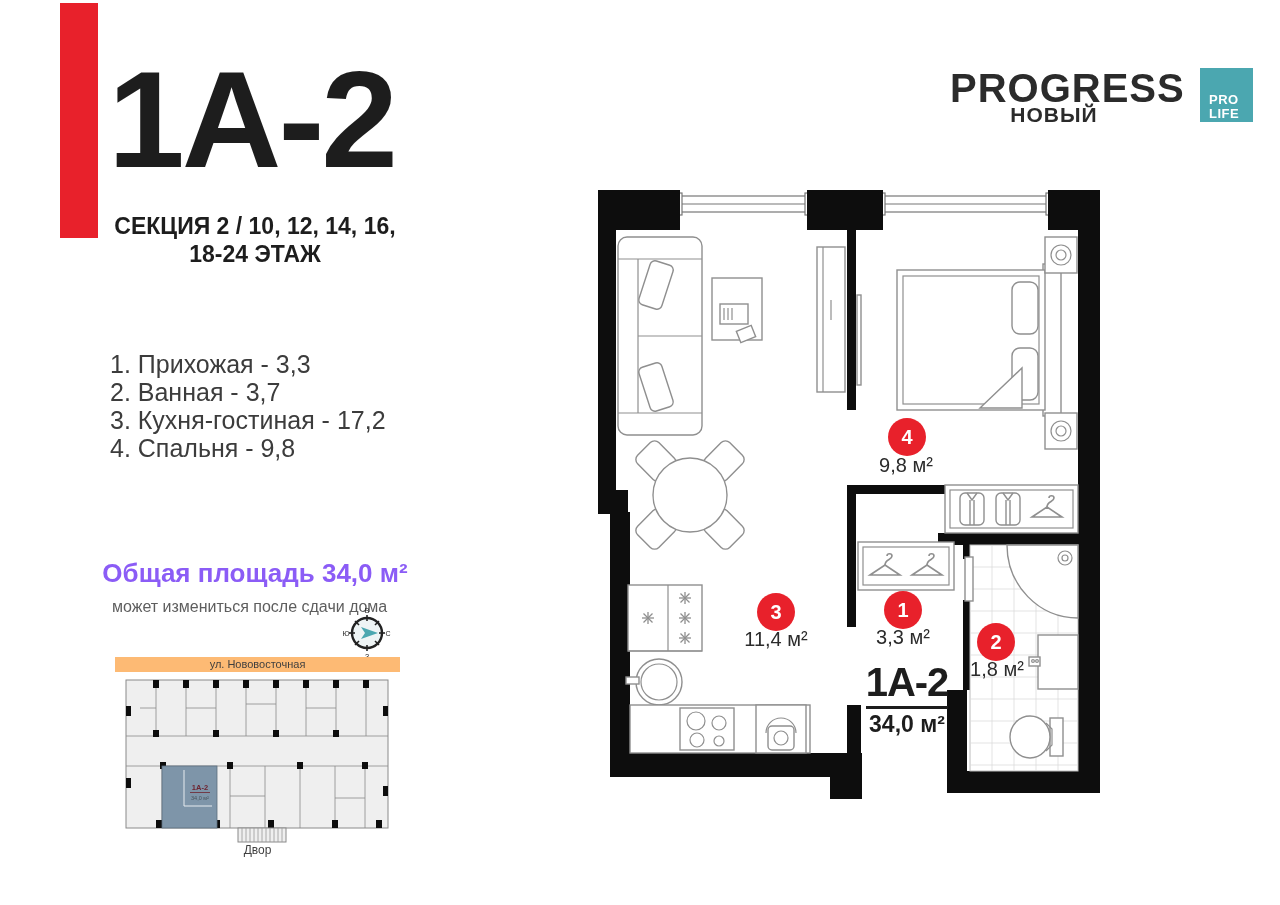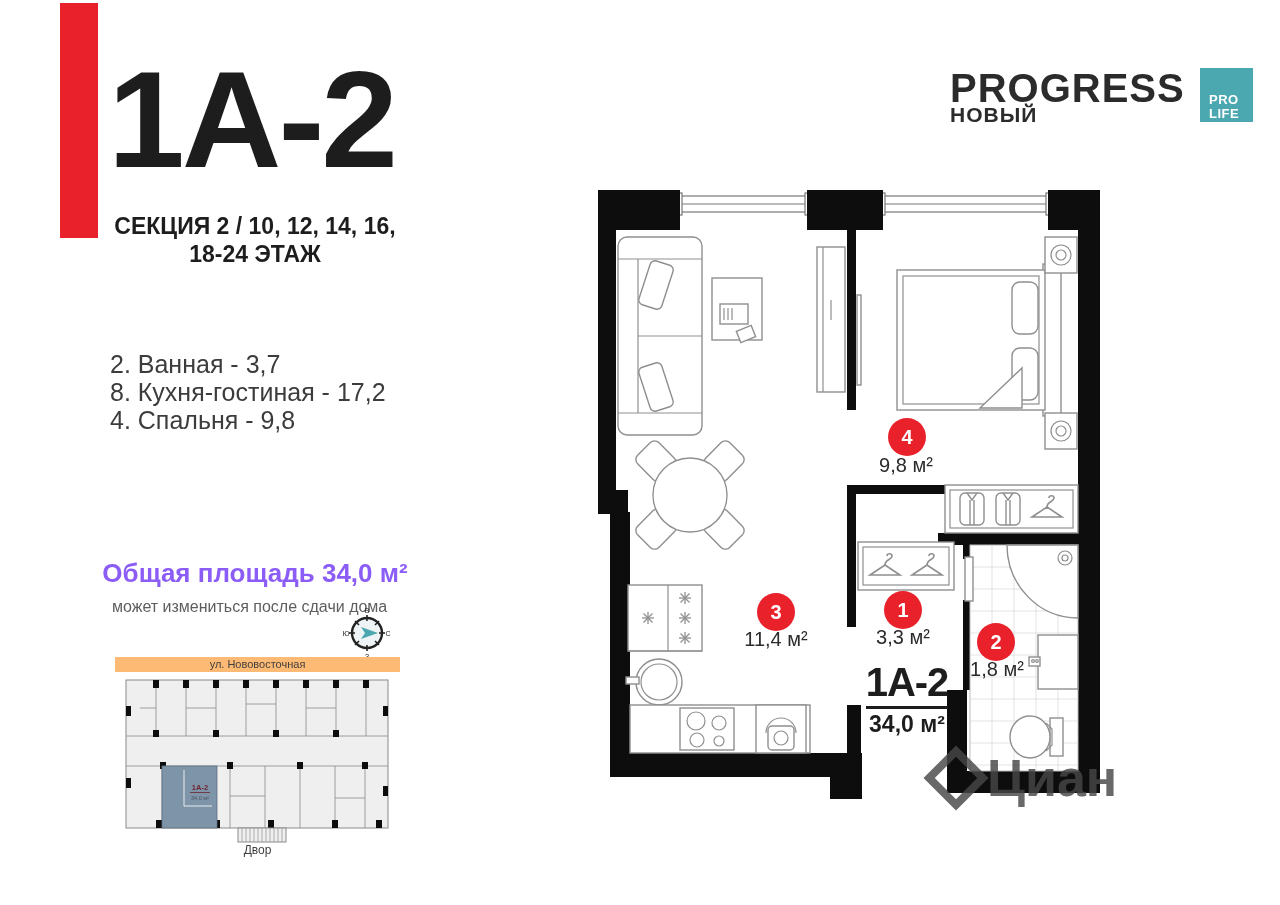--- a/index.html
+++ b/index.html
@@ -7,21 +7,21 @@
   .canvas{position:relative;width:1280px;height:905px;background:#fff;overflow:hidden;}
   .abs{position:absolute;}
 
   
   .accent-bar{left:60px;top:3px;width:38px;height:235px;background:#E8212B;}
   .plan-title{left:108px;top:48px;width:300px;font-size:138px;font-weight:800;line-height:1.04;letter-spacing:-3px;color:#1d1d1d;}
   .subtitle{left:95px;top:212px;width:320px;text-align:center;font-size:23px;font-weight:700;line-height:28px;color:#1d1d1d;}
 
   
   .logo-brand{left:950px;top:66px;width:208px;text-align:right;font-size:40px;font-weight:600;letter-spacing:1px;color:#2b2b2b;}
-  .logo-sub{left:950px;top:103px;width:208px;text-align:left;font-size:21px;font-weight:600;letter-spacing:1px;color:#2b2b2b;}
+  .logo-sub{left:950px;top:103px;width:208px;text-align:center;font-size:21px;font-weight:600;letter-spacing:1px;color:#2b2b2b;}
   .logo-box{left:1164px;top:68px;width:53px;height:54px;background:#4BA7B0;color:#fff;
     font-size:13px;font-weight:700;line-height:14px;box-sizing:border-box;padding:25px 0 0 9px;letter-spacing:.5px;margin-left:36px;}
 
   
   .room-list{left:110px;top:350px;font-size:25px;line-height:28px;color:#3c3c3c;}
   .room-list div{margin-bottom:0;}
 
   
   .total-area{left:95px;top:558px;width:320px;text-align:center;font-size:26px;font-weight:700;color:#8b5cf6;}
   .note{left:112px;top:597px;font-size:16px;line-height:20px;color:#5e5e5e;}
@@ -61,22 +61,23 @@
   </div>
 
   <div class="abs logo-brand">PROGRESS</div>
   <div class="abs logo-sub">НОВЫЙ</div>
   <div class="abs logo-box">
     <div>PRO</div>
     <div>LIFE</div>
   </div>
 
   <div class="abs room-list">
+    <div>1.  Прихожая - 3,3</div>
     <div>2. Ванная - 3,7</div>
-    <div>8. Кухня-гостиная - 17,2</div>
+    <div>3. Кухня-гостиная - 17,2</div>
     <div>4. Спальня - 9,8</div>
   </div>
 
   <div class="abs total-area">Общая площадь 34,0 м²</div>
   <div class="abs note">
     <div>может измениться после сдачи дома</div>
   </div>
 
   <svg class="abs" style="left:343px;top:606px;" width="48" height="52" viewBox="0 0 48 52">
     <g transform="translate(24,27)">
@@ -376,18 +377,14 @@
   <div class="abs badge" style="left:884px;top:591px;">1</div>
   <div class="abs area-label" style="left:857px;top:626px;width:92px;">3,3 м²</div>
 
   <div class="abs badge" style="left:977px;top:623px;">2</div>
   <div class="abs area-label" style="left:950px;top:658px;width:94px;">1,8 м²</div>
 
   <div class="abs plan-code">1А-2</div>
   <div class="abs plan-code-line"></div>
   <div class="abs plan-total">34,0 м²</div>
 
-  <div class="abs watermark">
-    <span class="wm-pin"></span>
-    <span>Циан</span>
-  </div>
 
 </div>
 
 </body></html>

